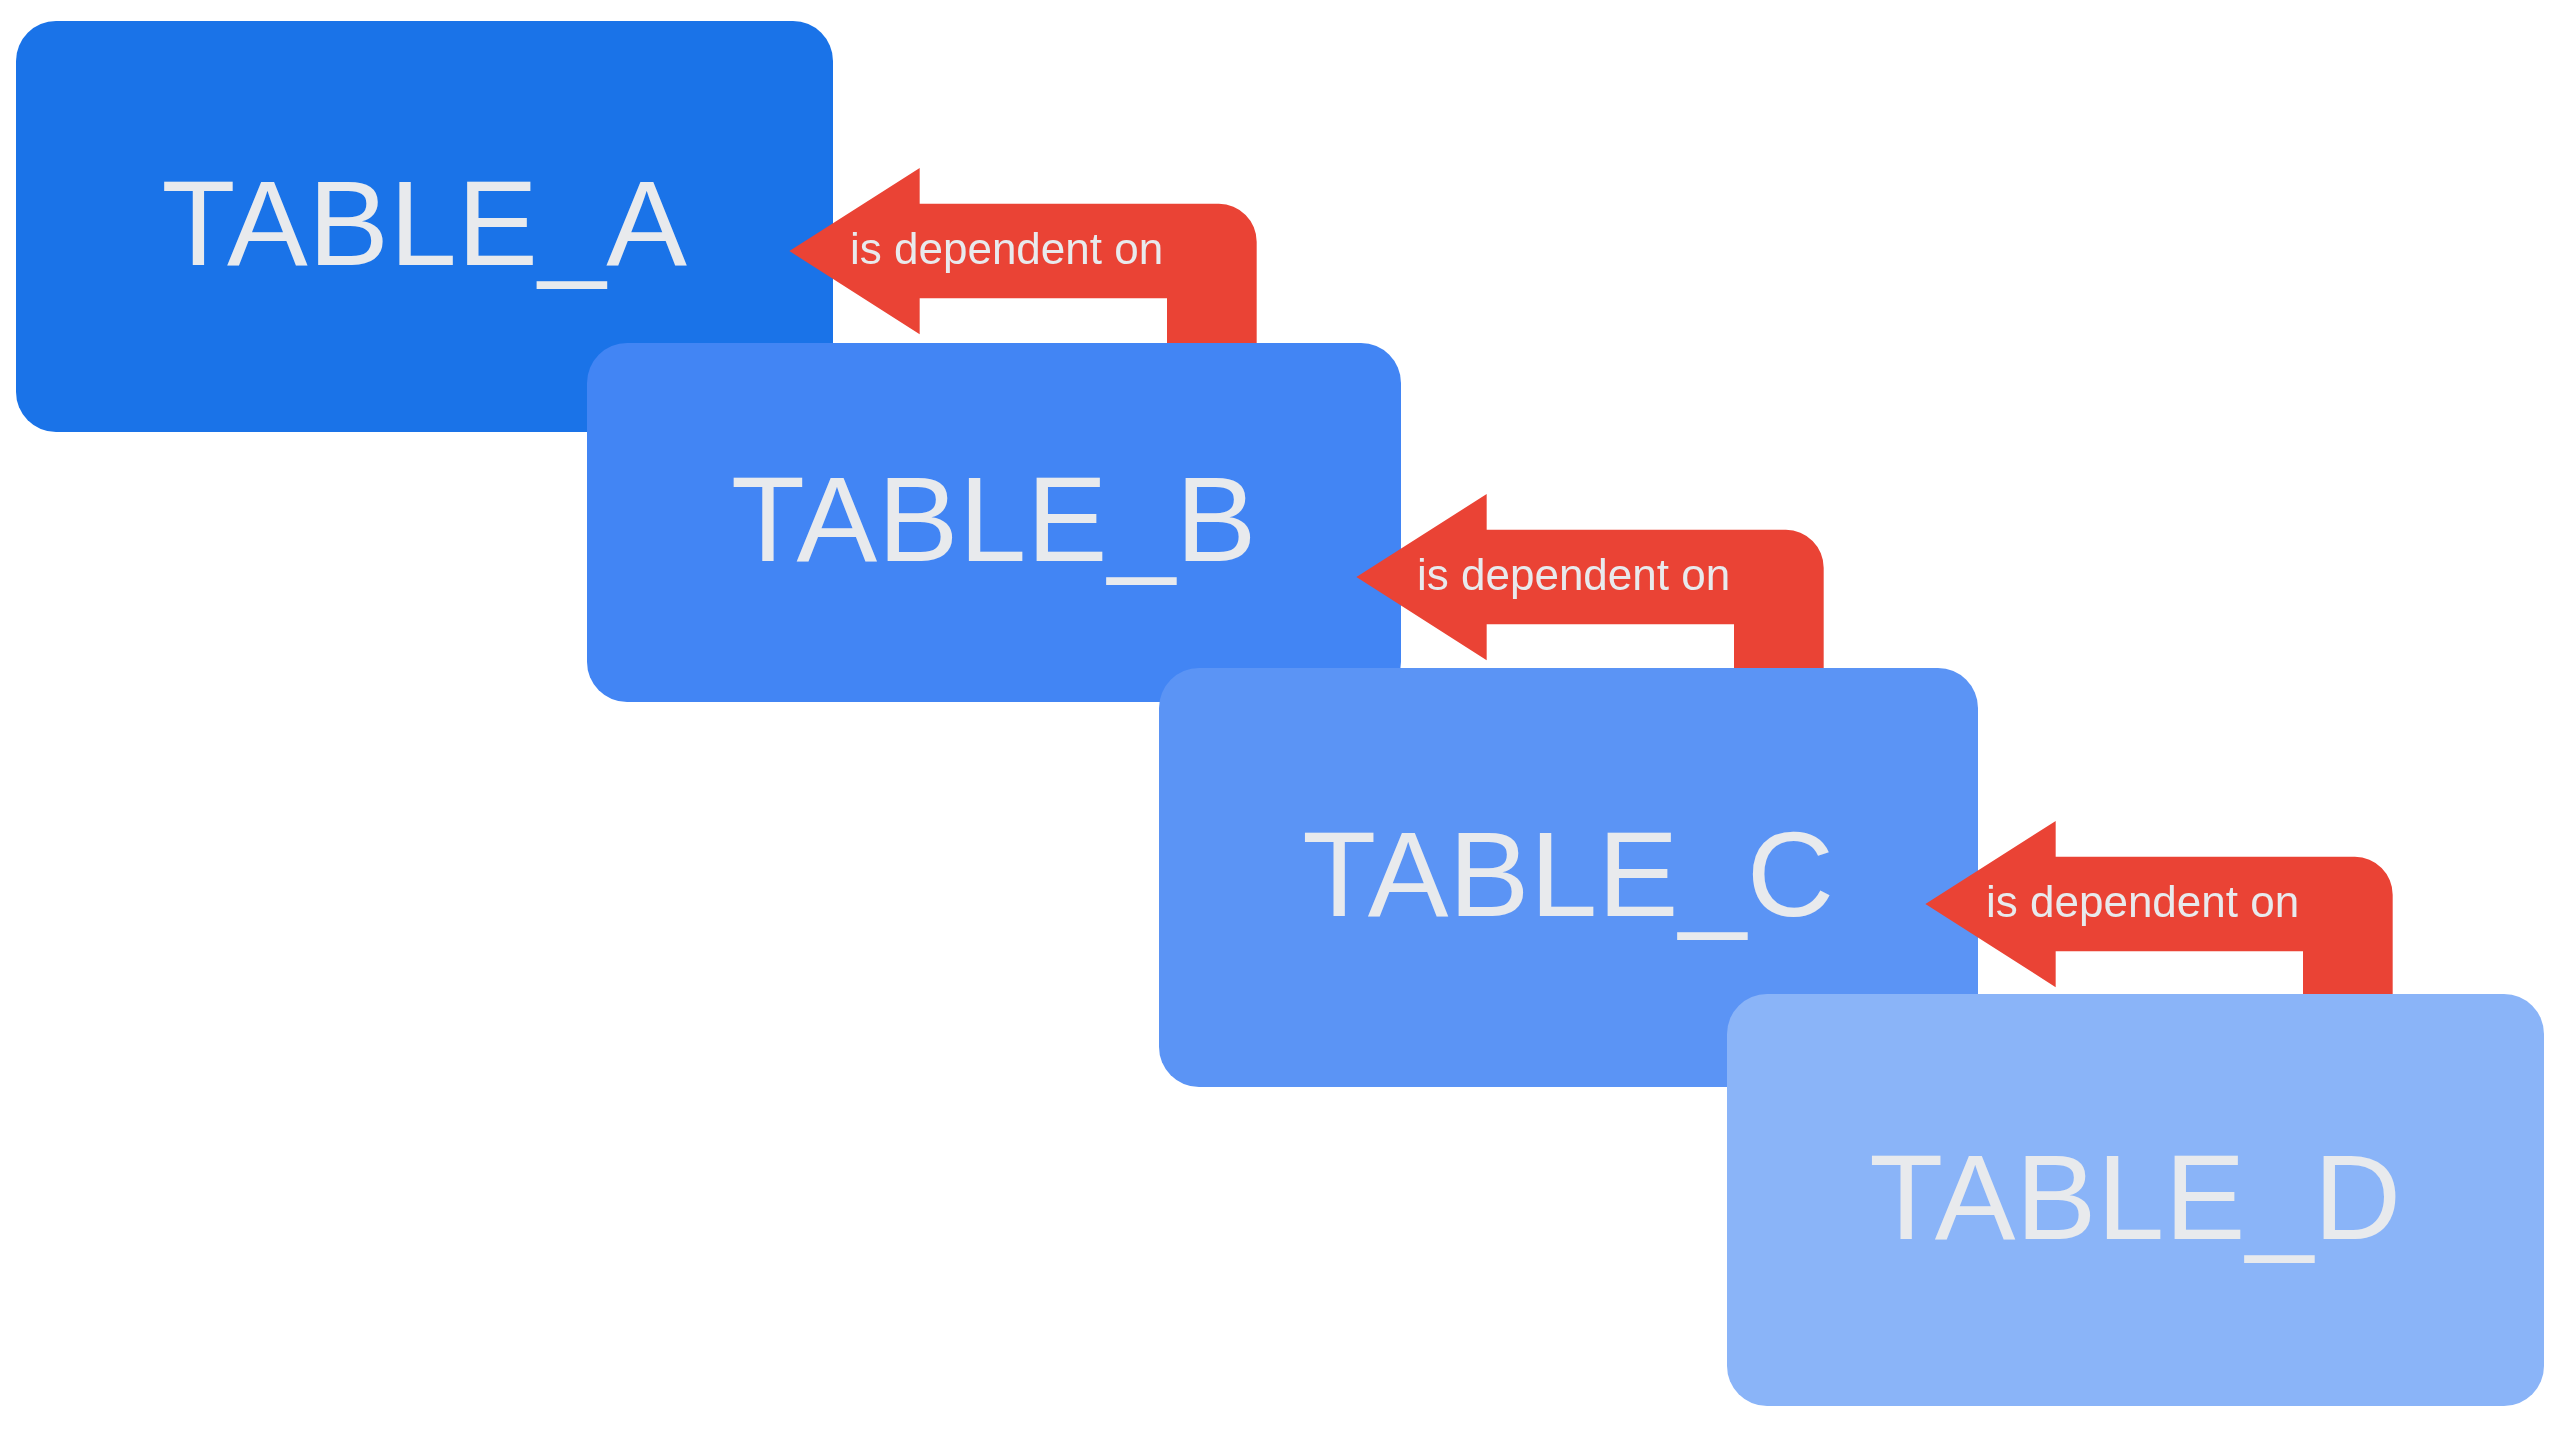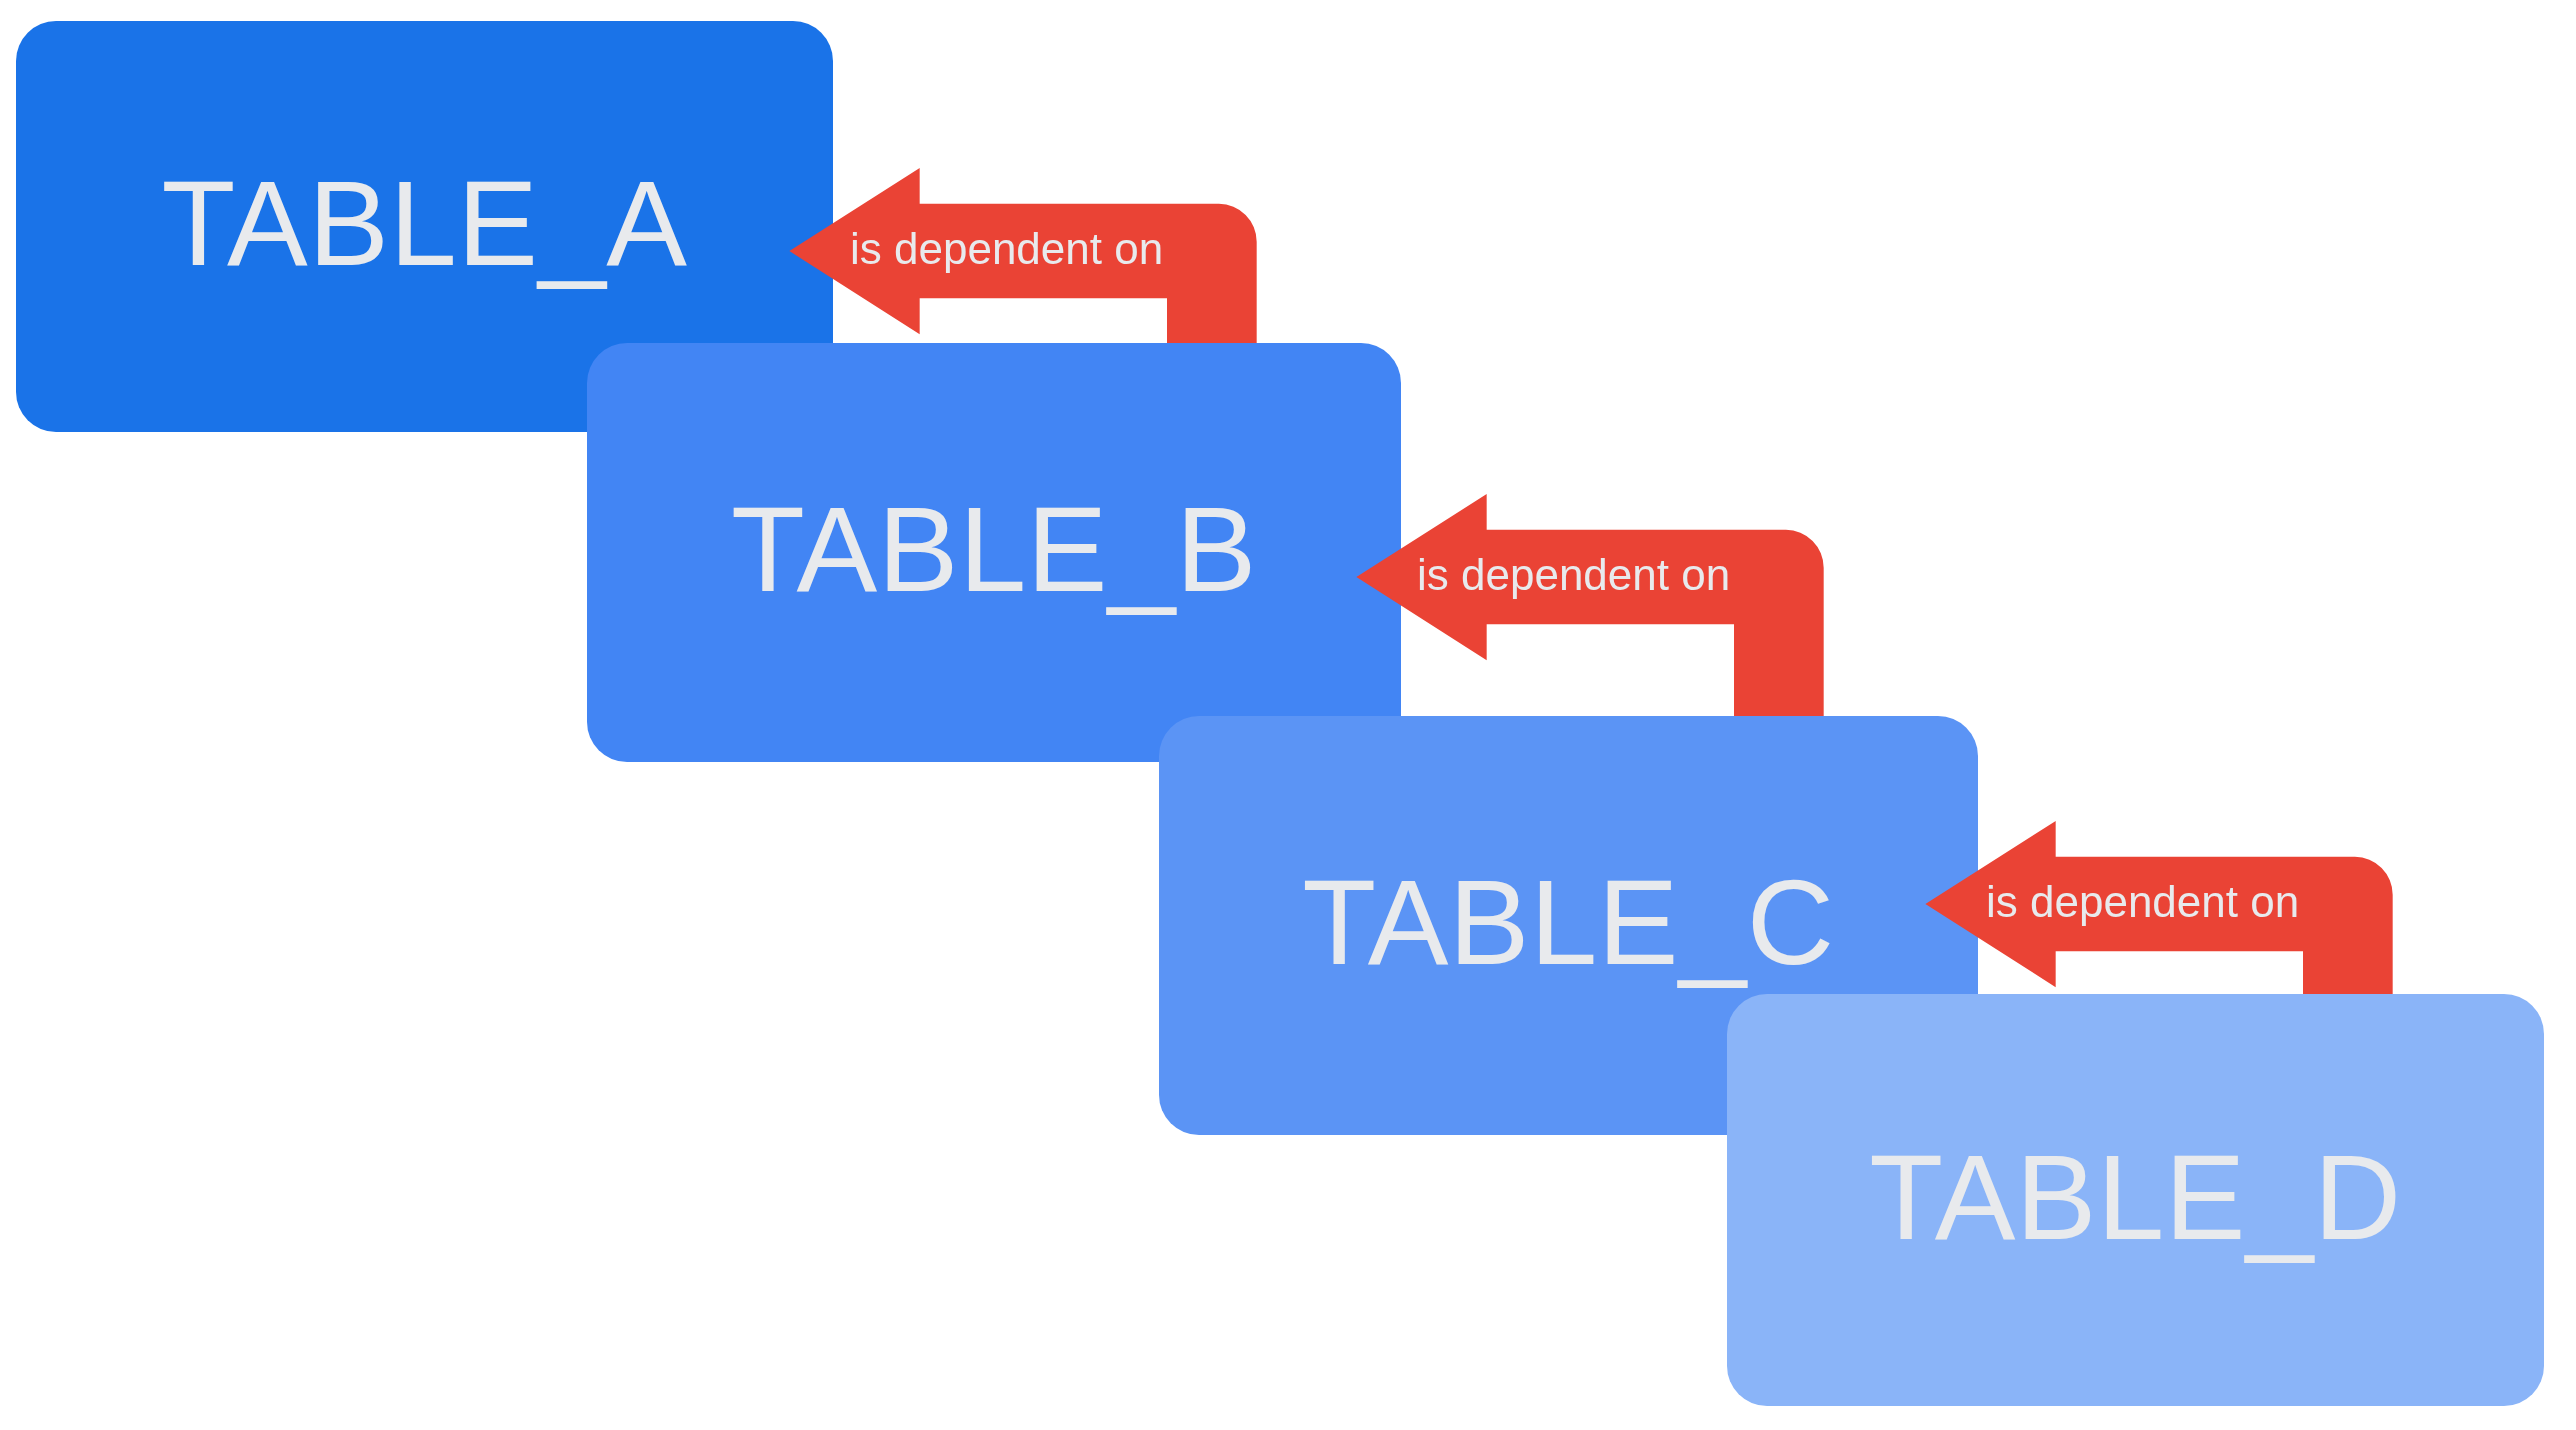--- a/index.html
+++ b/index.html
@@ -60,21 +60,21 @@
     line-height: 1;
     color: #e8eaed;
     white-space: nowrap;
     user-select: none;
   }
 
   
   .layer-edge-1 { z-index: 20; }
   .layer-card-b  { z-index: 25; }
   .layer-edge-2 { z-index: 30; }
-  .layer-card-c  { z-index: 35; margin-top: 48px; }
+  .layer-card-c  { z-index: 35; }
   .layer-edge-3 { z-index: 40; }
   .layer-card-d  { z-index: 45; }
   .layer-card-a  { z-index: 10; }
 </style>
 </head>
 <body>
 
 <div id="diagram-canvas">
 
   <div class="node-card layer-card-a" style="left:16px; top:21px; width:817px; height:411px; background:#1a73e8;">
@@ -92,21 +92,21 @@
                L 495 250
                L 400 250
                L 400 138
                L 138 138
                L 138 176
                Z" fill="#ea4335"></path>
     </svg>
     <span class="edge-label" style="left:61px; top:59px;">is dependent on</span>
   </div>
 
-  <div class="node-card layer-card-b" style="left:587px; top:343px; width:814px; height:419px; background:#4285f4;">
+  <div class="node-card layer-card-b" style="left:587px; top:343px; width:814px; height:359px; background:#4285f4;">
     <span class="node-card-label">TABLE_B</span>
   </div>
 
   <div class="edge-connector layer-edge-2" style="left:1356px; top:494px; width:520px; height:236px;">
     <svg width="520" height="236" viewBox="0 0 550 250" aria-hidden="true">
       <path d="M 0 88
                L 138 0
                L 138 38
                L 455 38
                A 40 40 0 0 1 495 78

